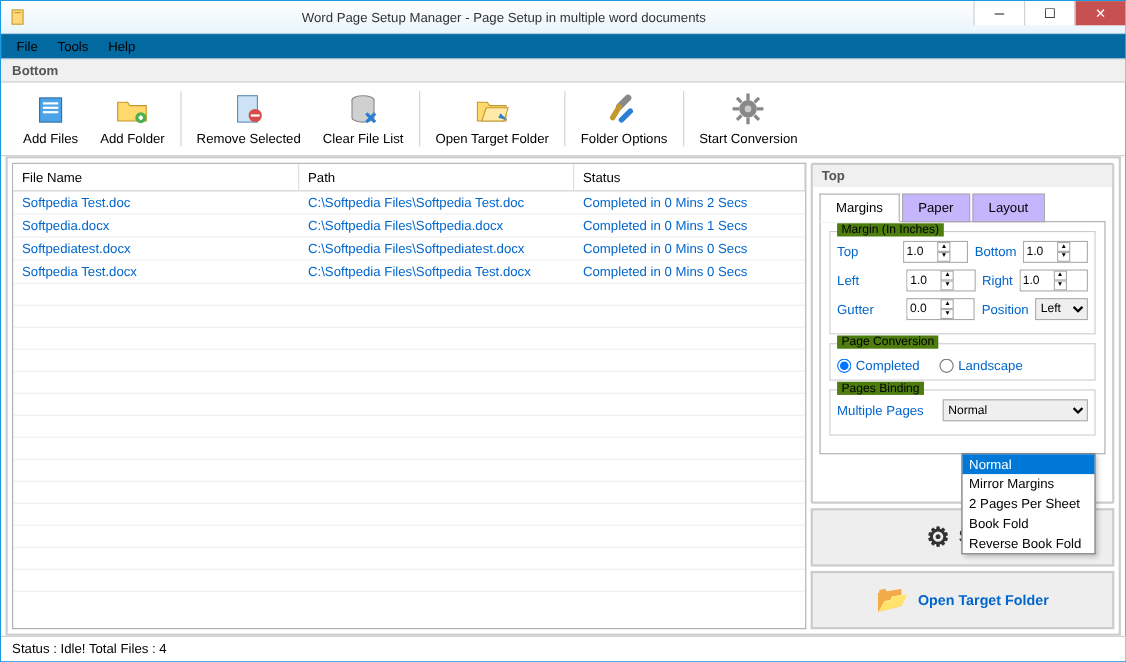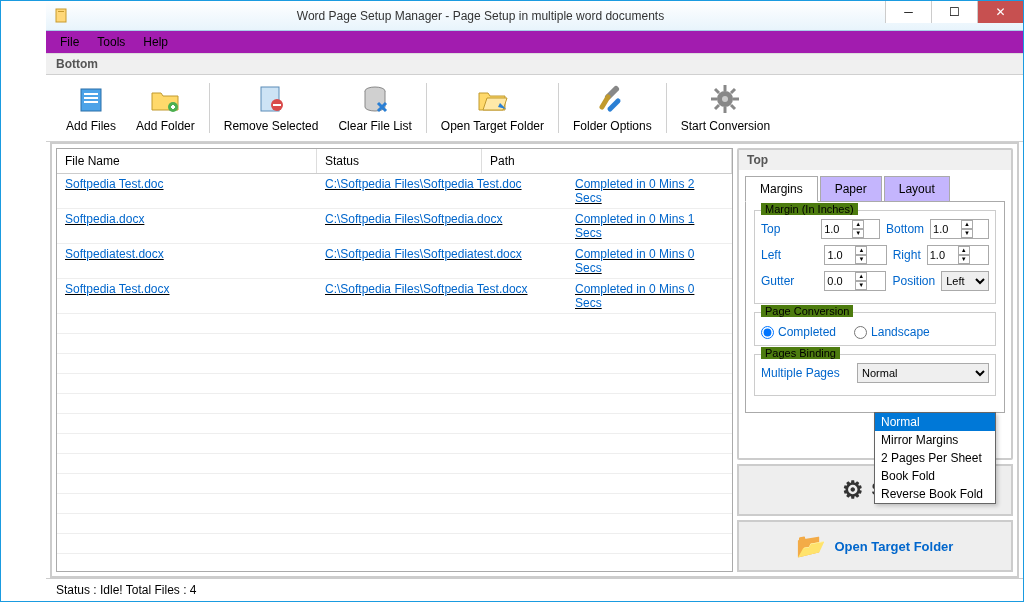--- a/index.html
+++ b/index.html
@@ -1,38 +1,38 @@
 <!DOCTYPE html>
 <html><head>
 <meta charset="utf-8">
 <style>
 * { box-sizing: border-box; margin: 0; padding: 0; }
 body { font-family: "Segoe UI", Tahoma, sans-serif; font-size: 12px; background: #fff; width: 1024px; height: 602px; overflow: hidden; }
-.window { border: 1px solid #1a9be0; width: 1024px; height: 602px; display: flex; flex-direction: column; padding-left: 45px; }
+.window { border: 1px solid #1a9be0; width: 1024px; height: 602px; display: flex; flex-direction: column; }
 .titlebar { background: linear-gradient(#fff, #e8f4fc); height: 30px; display: flex; align-items: center; padding-left: 8px; border-bottom: 1px solid #a8cfe8; }
 .titlebar-icon { width: 16px; height: 16px; margin-right: 6px; }
 .titlebar-text { flex: 1; text-align: center; color: #333; font-size: 12px; }
 .win-controls { display: flex; height: 22px; align-self: flex-start; }
 .win-btn { width: 46px; height: 22px; display: flex; align-items: center; justify-content: center; border-left: 1px solid #ccc; background: #fff; cursor: pointer; }
 .win-btn.close { background: #c75050; color: #fff; }
-.menubar { display: flex; gap: 18px; padding: 4px 14px; background: #a21caf; border-bottom: 1px solid #dcdcdc; }
+.menubar { display: flex; gap: 18px; padding: 4px 14px; background: #0369a1; border-bottom: 1px solid #dcdcdc; }
 .menubar span { cursor: pointer; }
 .section-label { background: #f0f0f0; padding: 3px 10px; color: #555; font-weight: bold; border-bottom: 1px solid #d0d0d0; }
 .toolbar { display: flex; padding: 6px 10px; border-bottom: 1px solid #d0d0d0; }
 .tool { display: flex; flex-direction: column; align-items: center; padding: 2px 10px; gap: 4px; cursor: pointer; }
 .tool-icon { width: 32px; height: 32px; display: flex; align-items: center; justify-content: center; font-size: 28px; }
 .tool-sep { width: 1px; background: #d0d0d0; margin: 2px 4px; }
 .body { flex: 1; display: flex; padding: 4px; gap: 4px; border: 2px solid #ccc; margin: 0 4px; overflow: hidden; }
 .left { flex: 1; display: flex; flex-direction: column; border: 1px solid #aaa; }
 .grid-head { display: flex; background: #fff; border-bottom: 1px solid #ccc; }
 .grid-head .col { padding: 5px 8px; border-right: 1px solid #ddd; font-weight: normal; }
 .col.fn { width: 260px; }
 .col.pa { width: 250px; }
 .col.st { flex: 1; }
-.grid-body { flex: 1; overflow: auto; text-decoration: underline; }
+.grid-body { flex: 1; overflow: auto; }
 .row { display: flex; border-bottom: 1px solid #eee; }
 .row .col { padding: 3px 8px; color: #0066cc; }
 .row.empty { height: 20px; }
 .right { width: 276px; display: flex; flex-direction: column; gap: 4px; }
 .panel { border: 2px solid #ccc; border-radius: 2px; }
 .panel-head { background: #f0f0f0; padding: 3px 8px; color: #555; font-weight: bold; }
 .tabs { display: flex; padding: 6px 6px 0 6px; }
 .tab { padding: 5px 14px; border: 1px solid #aaa; background: #c4b5fd; cursor: pointer; margin-right: 2px; }
 .tab.active { background: #fff; border-bottom: 1px solid #fff; position: relative; z-index: 2; }
 .tab-body { border: 1px solid #aaa; margin: -1px 6px 6px 6px; padding: 8px; background: #fff; }
@@ -165,22 +165,22 @@
           </svg>
         </span>
       <span>Start Conversion</span>
     </div>
   </div>
 
   <div class="body">
     <div class="left">
       <div class="grid-head">
         <div class="col fn">File Name</div>
+        <div class="col pa">Path</div>
         <div class="col st">Status</div>
-        <div class="col pa">Path</div>
       </div>
       <div class="grid-body" id="grid-body">
           <div class="row">
             <div class="col fn">Softpedia Test.doc</div>
             <div class="col pa">C:\Softpedia Files\Softpedia Test.doc</div>
             <div class="col st">Completed in 0 Mins 2 Secs</div>
           </div>
           <div class="row">
             <div class="col fn">Softpedia.docx</div>
             <div class="col pa">C:\Softpedia Files\Softpedia.docx</div>

